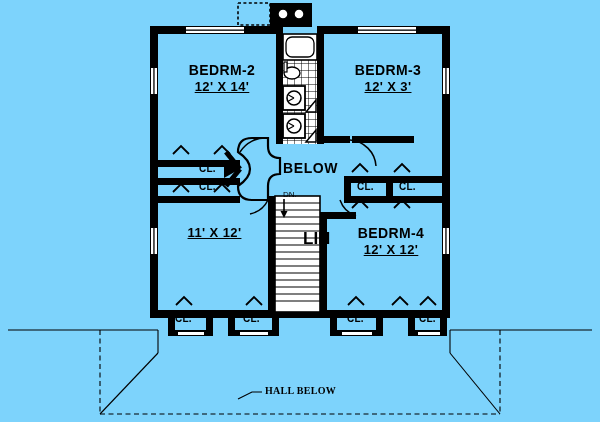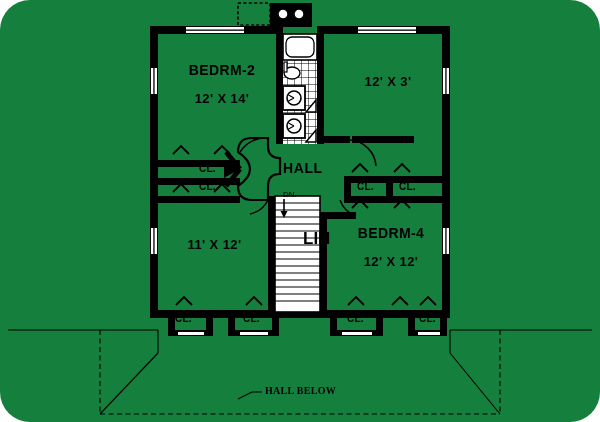--- a/index.html
+++ b/index.html
@@ -10,22 +10,21 @@
   body {
     width: 600px;
     height: 422px;
     overflow: hidden;
     font-family: "Liberation Sans", sans-serif;
   }
   #plan-root {
     position: relative;
     width: 600px;
     height: 422px;
-    background: #15803d;
-    border-radius: 30px;
+    background: #7dd3fc;
   }
   #plan-svg {
     position: absolute;
     left: 0;
     top: 0;
     width: 600px;
     height: 422px;
     display: block;
   }
   .room-label {
@@ -39,21 +38,22 @@
     line-height: 1.18;
     pointer-events: none;
   }
   .room-name {
     font-size: 14px;
     display: block;
   }
   .room-dims {
     font-size: 13px;
     display: block;
-    margin-top: 12px;
+    margin-top: 0;
+    text-decoration: underline;
   }
   .closet-label {
     position: absolute;
     font-family: Liberation Sans, sans-serif;
     font-weight: bold;
     font-size: 10px;
     color: #000000;
     white-space: nowrap;
     letter-spacing: 0.2px;
   }
@@ -290,33 +290,34 @@
       <path d="M238 399 L252 392 L262 392" fill="none" stroke="#000000" stroke-width="1.1"></path>
     </g>
   </svg>
 
   <div class="room-label" style="left:162px; top:62px; width:120px;">
     <span class="room-name">BEDRM-2</span>
     <span class="room-dims">12' X 14'</span>
   </div>
 
   <div class="room-label" style="left:328px; top:62px; width:120px;">
+    <span class="room-name">BEDRM-3</span>
     <span class="room-dims">12' X 3'</span>
   </div>
 
   <div class="room-label" style="left:157px; top:225px; width:115px;">
     <span class="room-dims">11' X 12'</span>
   </div>
 
   <div class="room-label" style="left:332px; top:225px; width:118px;">
     <span class="room-name">BEDRM-4</span>
     <span class="room-dims">12' X 12'</span>
   </div>
 
-  <div class="hall-label" style="left:283px; top:160px;">HALL</div>
+  <div class="hall-label" style="left:283px; top:160px;">BELOW</div>
 
   <div class="small-label" style="left:283px; top:190px;">DN.</div>
 
   <div class="lin-label" style="left:303px; top:229px;">LIN</div>
 
   <div class="closet-label" style="left:199px; top:163px;">CL.</div>
   <div class="closet-label" style="left:199px; top:181px;">CL.</div>
   <div class="closet-label" style="left:357px; top:181px;">CL.</div>
   <div class="closet-label" style="left:399px; top:181px;">CL.</div>
   <div class="closet-label" style="left:175px; top:313px;">CL.</div>

